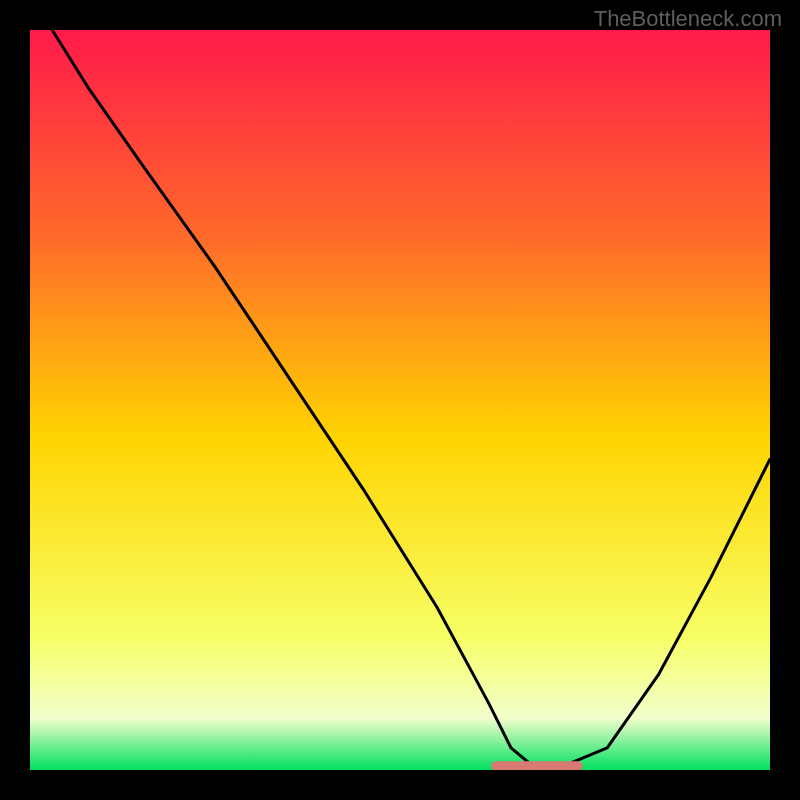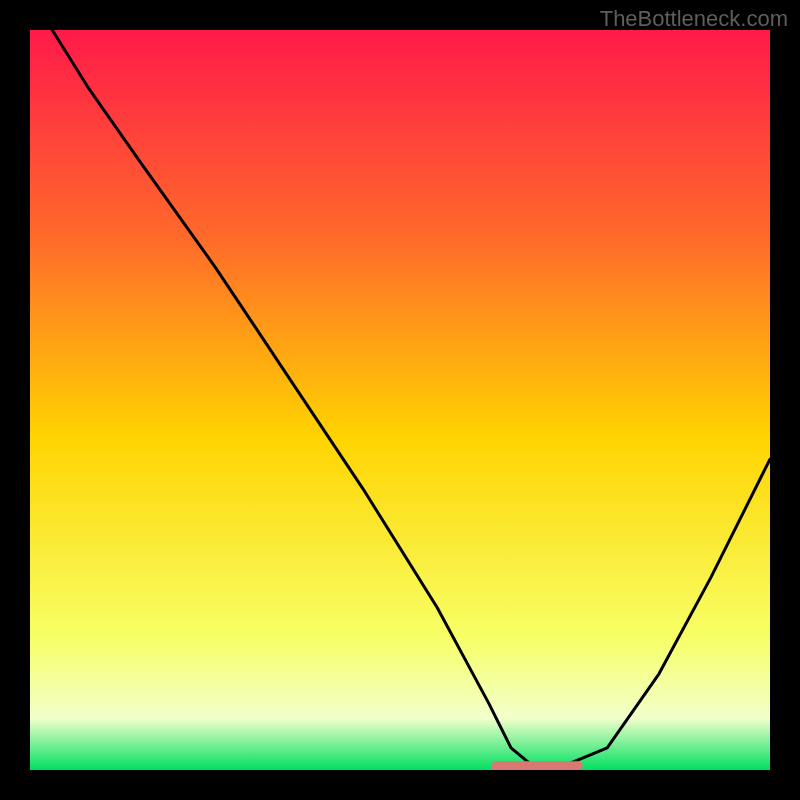--- a/index.html
+++ b/index.html
@@ -7,21 +7,21 @@
     padding: 0;
     width: 800px;
     height: 800px;
     background: #000;
     position: relative;
     font-family: Arial, Helvetica, sans-serif;
   }
   .watermark {
     position: absolute;
     top: 6px;
-    right: 12px;
+    right: 18px;
     color: #5e5e5e;
     font-size: 22px;
     font-weight: 500;
     z-index: 10;
   }
   .frame {
     position: absolute;
     left: 30px;
     top: 30px;
     width: 740px;

